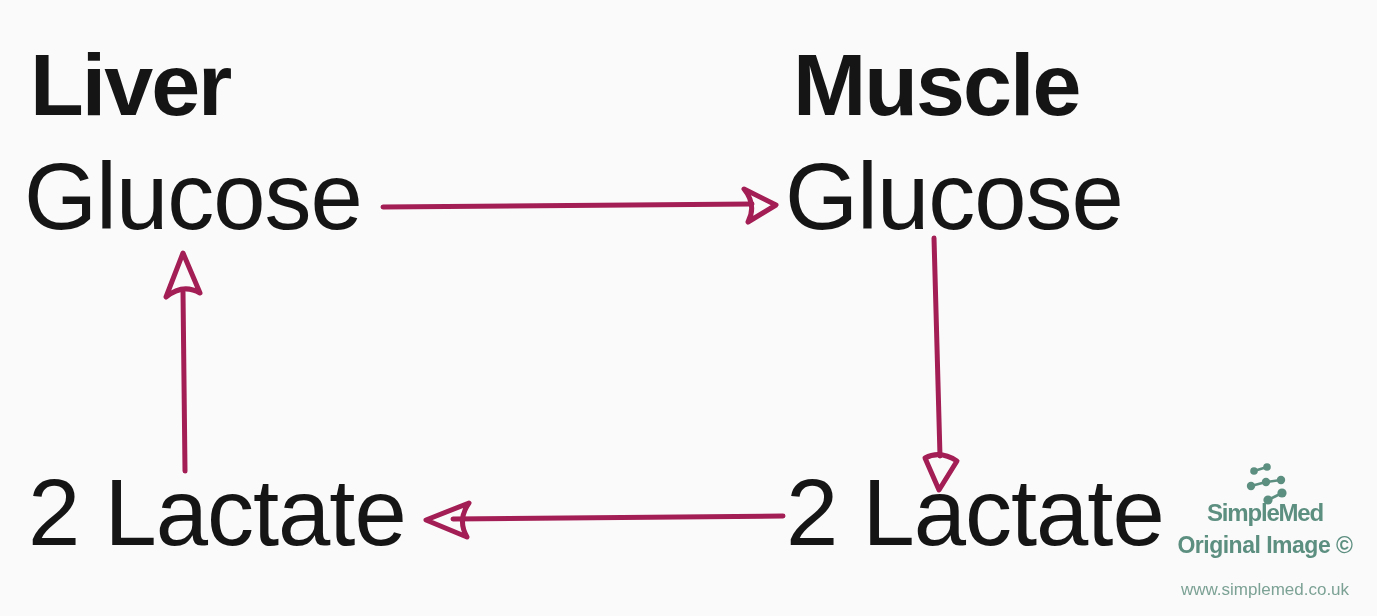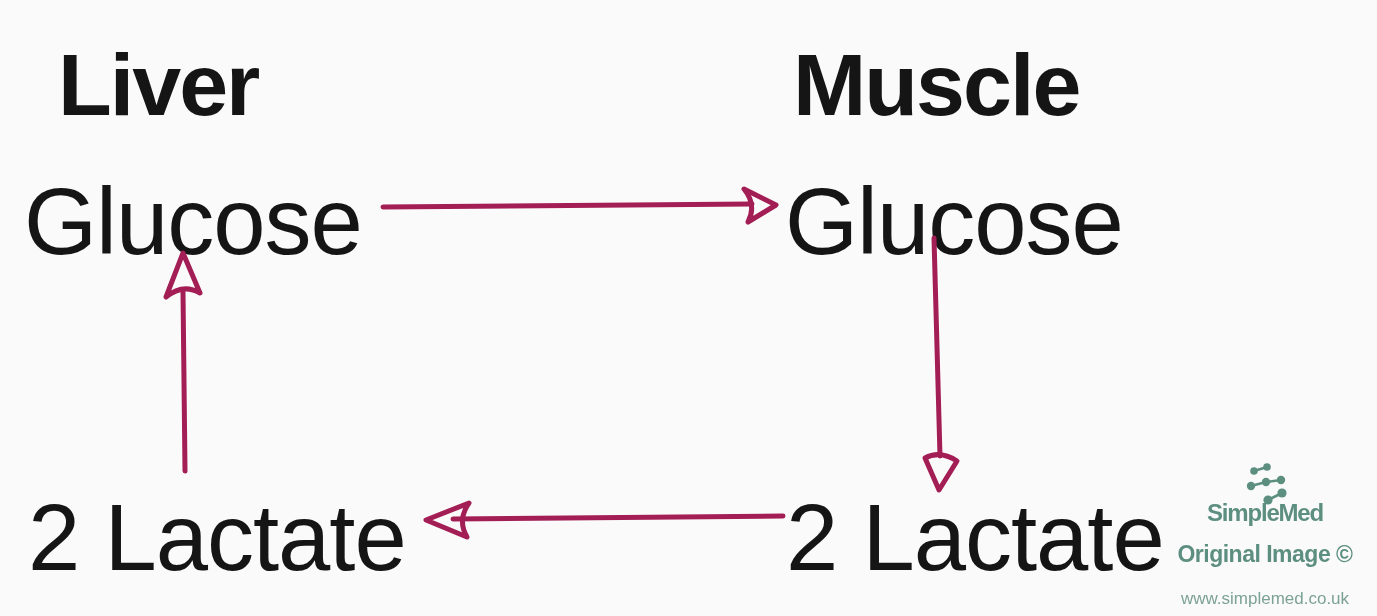--- a/index.html
+++ b/index.html
@@ -28,23 +28,22 @@
     letter-spacing:-1px;
   }
   .heading{
     font-size:88px;
     font-weight:700;
     letter-spacing:-2px;
   }
   .metabolite{
     font-size:94px;
     font-weight:400;
-    margin-top:25px;
   }
-  .liver-heading{left:30px;top:41px;margin-left:28px;}
+  .liver-heading{left:30px;top:41px;}
   .liver-glucose{left:24px;top:150px;}
   .muscle-heading{left:793px;top:41px;}
   .muscle-glucose{left:785px;top:150px;}
   .liver-lactate{left:28px;top:466px;}
   .muscle-lactate{left:786px;top:466px;}
 
   .arrows-layer{
     position:absolute;left:0;top:0;
     width:1377px;height:616px;
     pointer-events:none;
@@ -75,21 +74,21 @@
     font-size:24px;
     font-weight:700;
     letter-spacing:-1.2px;
     line-height:1.05;
   }
   .notice-line{
     color:var(--color-brand,#5d8f80);
     font-size:23px;
     font-weight:700;
     letter-spacing:-0.5px;
-    margin-top:16px;
+    margin-top:7px;
   }
   .url-line{
     color:var(--color-brand_light,#7ca295);
     font-size:17px;
     font-weight:400;
     margin-top:21px;
   }
 </style>
 </head>
 <body>

